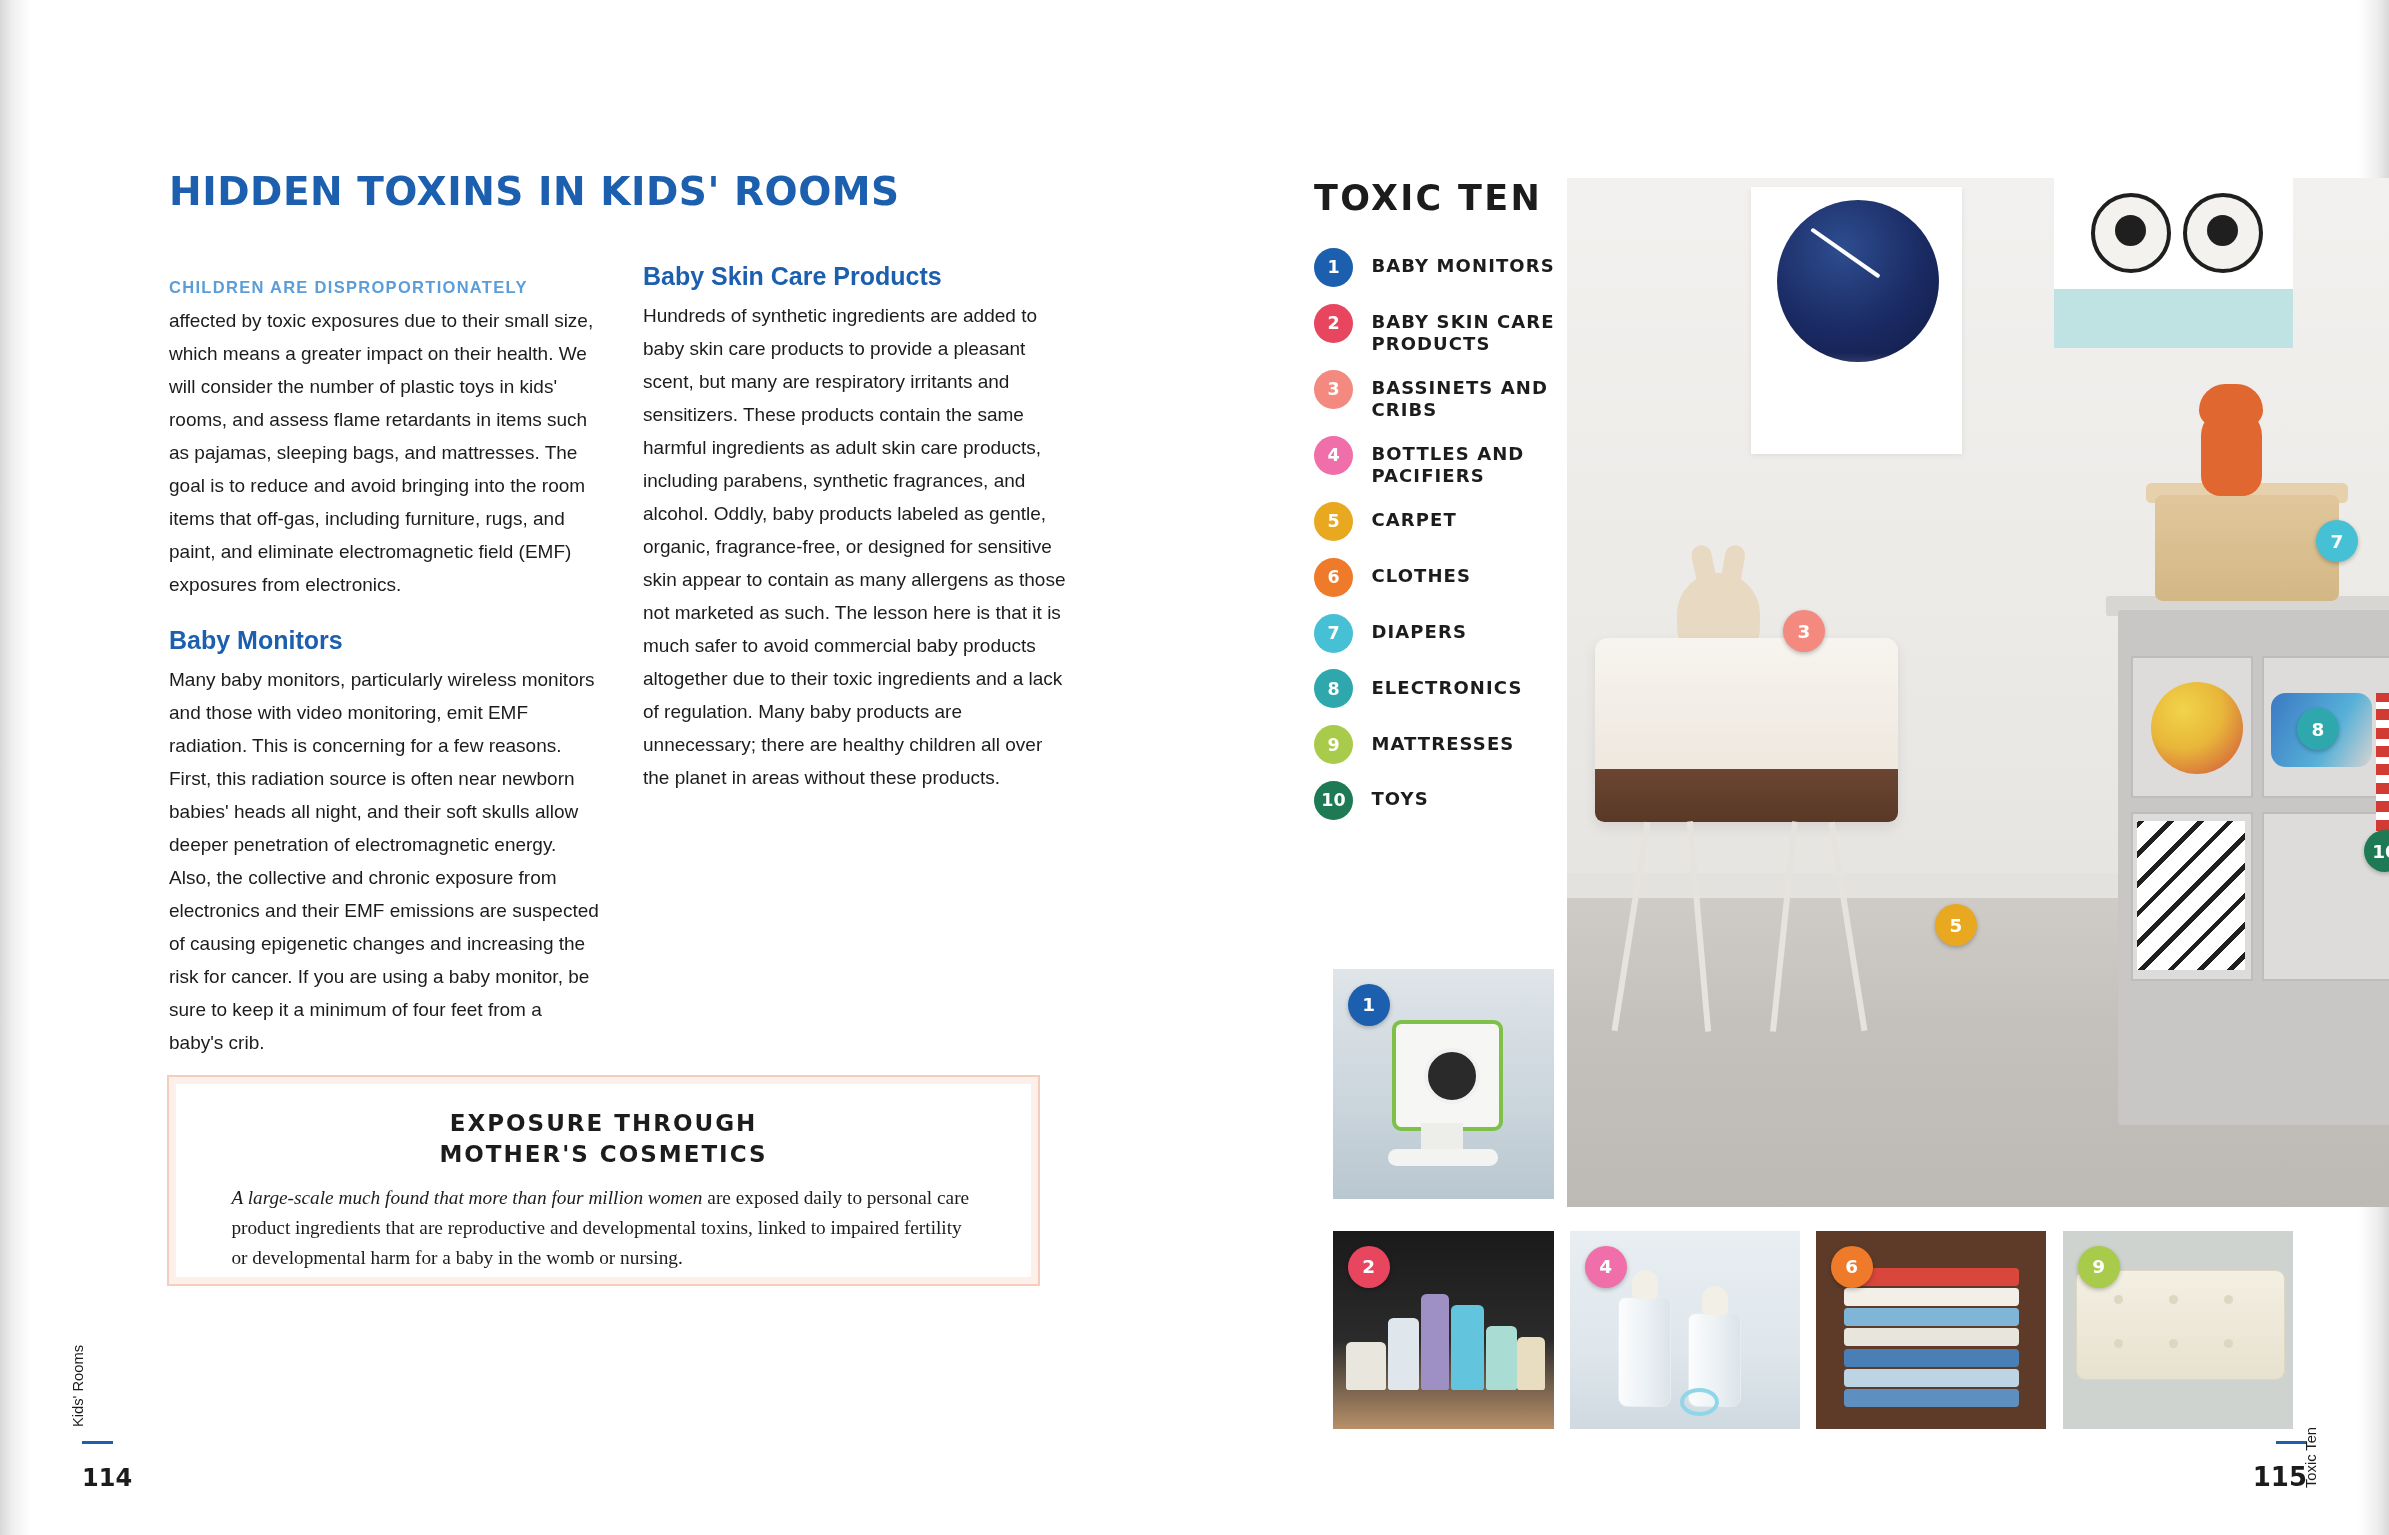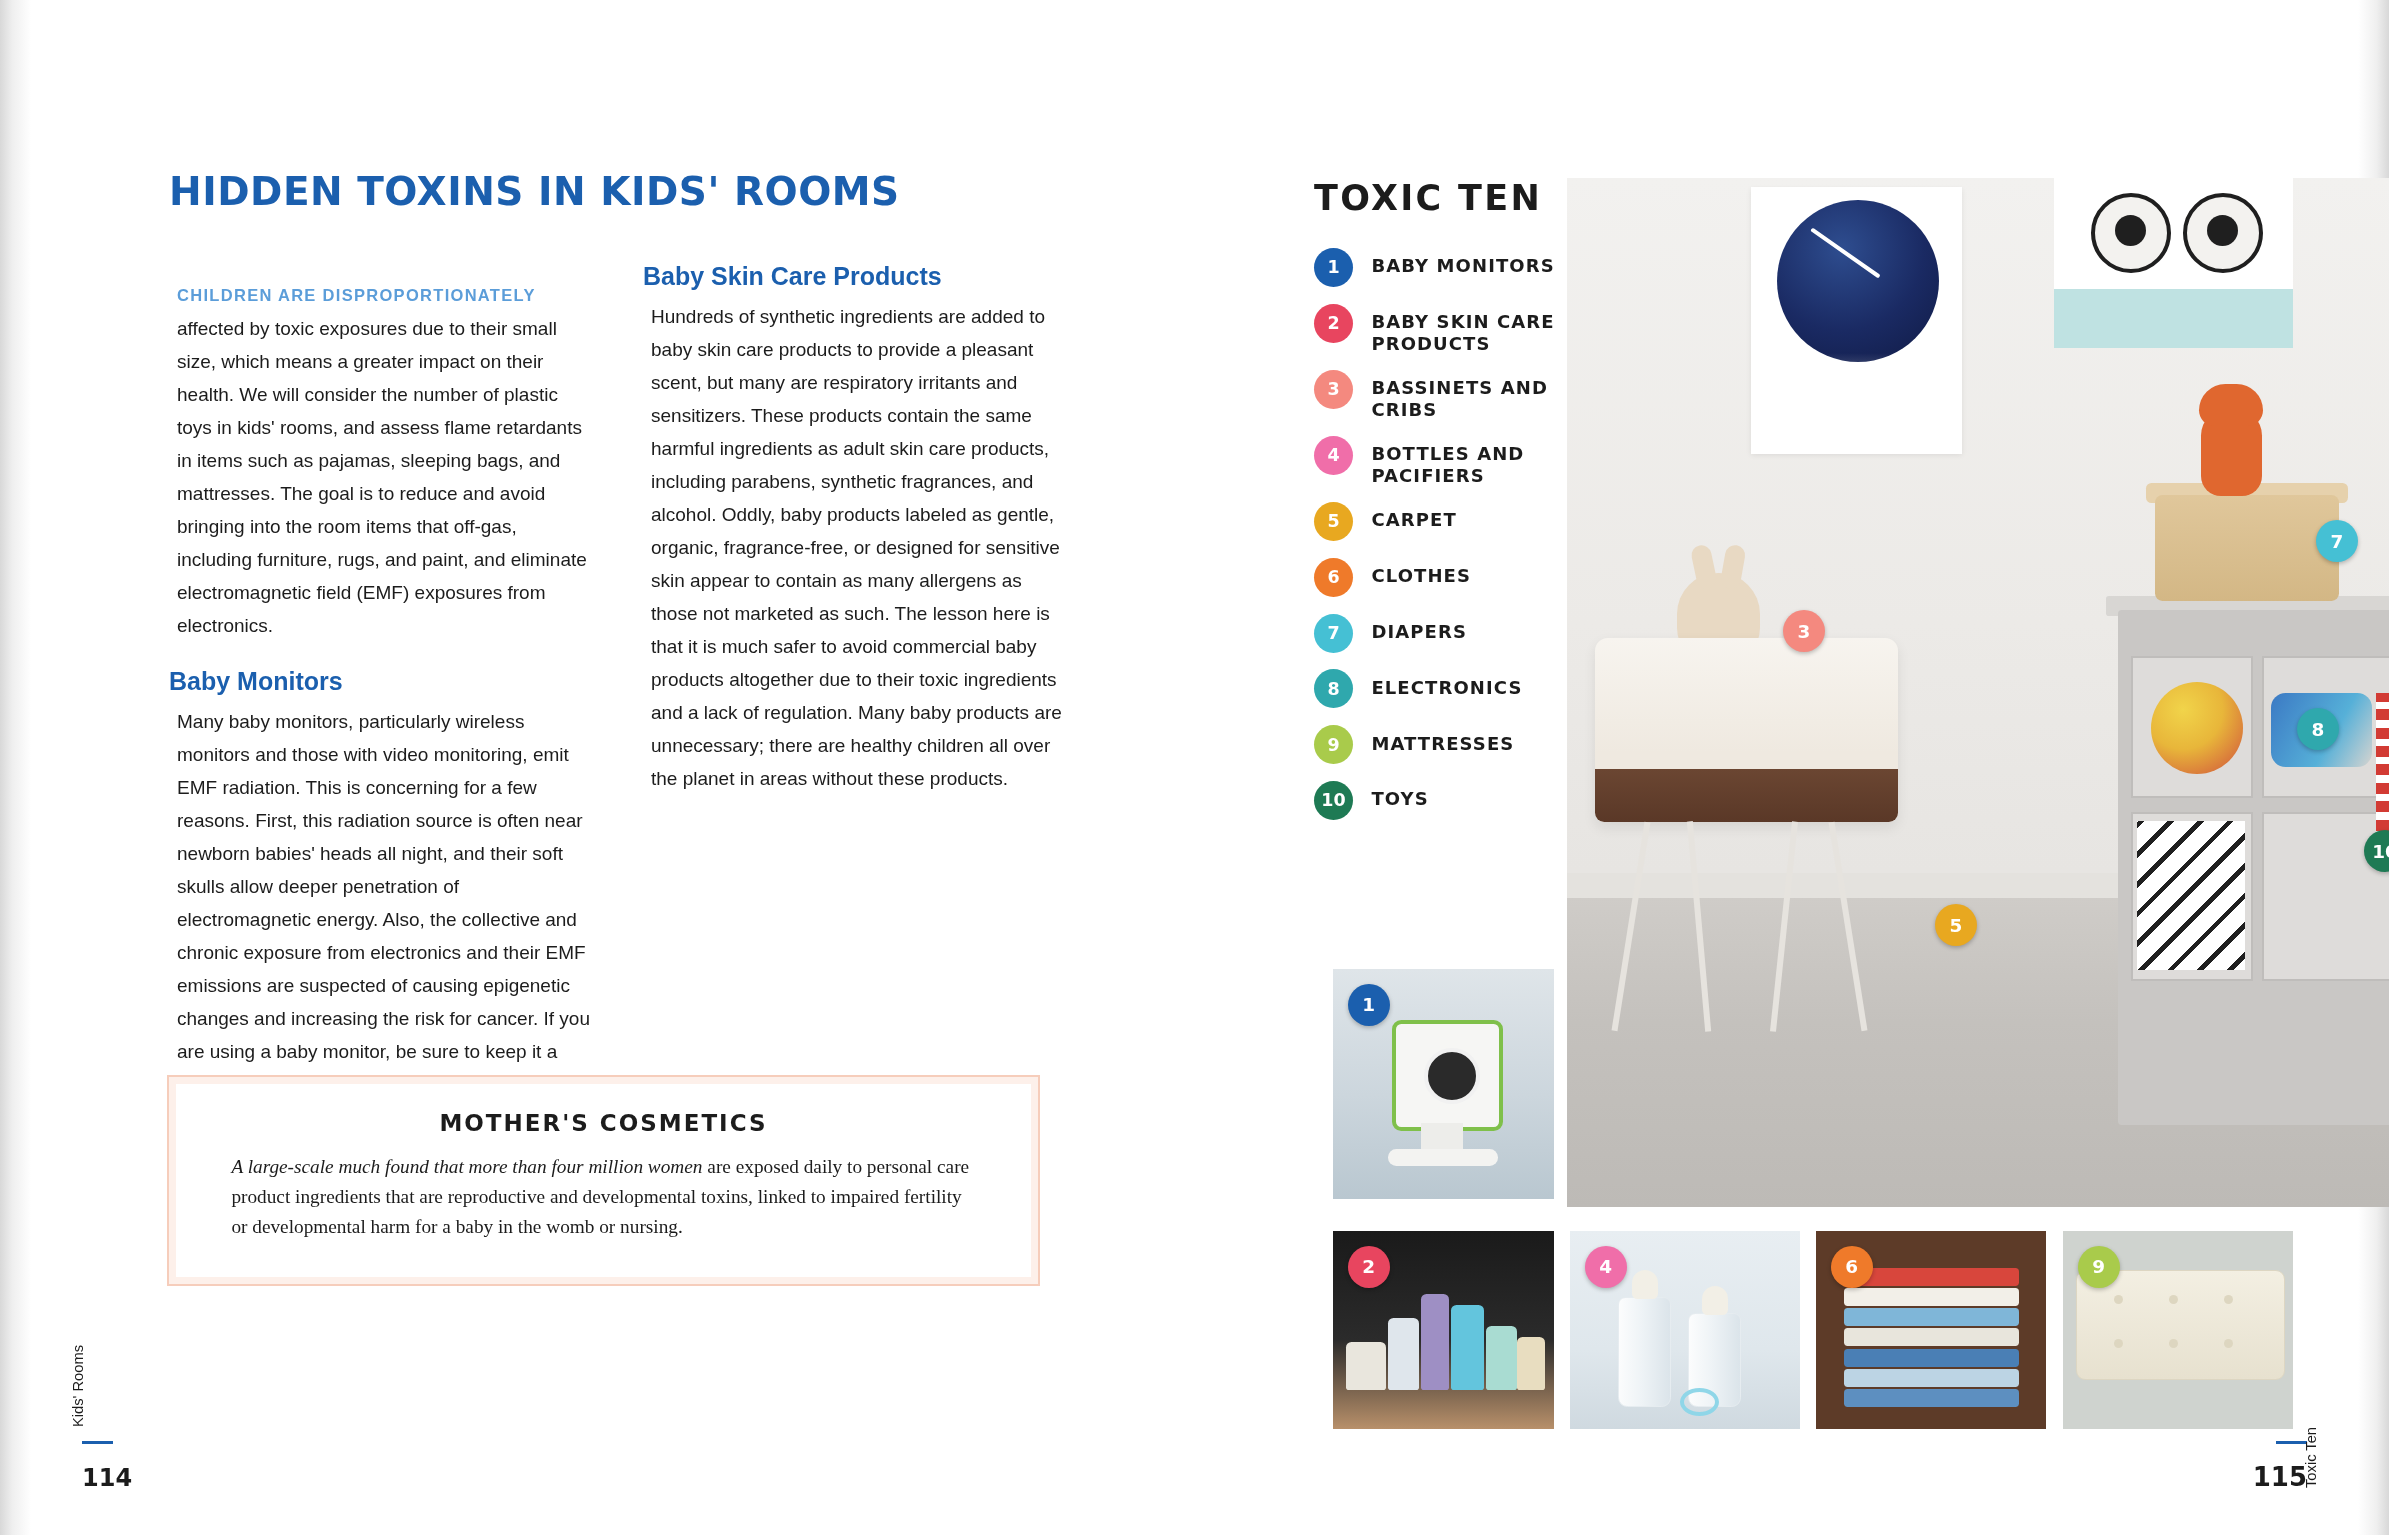--- a/index.html
+++ b/index.html
@@ -83,21 +83,21 @@
   }
   .subhead {
     color: #1b5fae;
     font-weight: bold;
     font-size: 25px;
     line-height: 31px;
     margin: 24px 0 7.4px 0;
     font-family: "Liberation Sans", sans-serif;
   }
   .subhead.first { margin-top: 0; }
-  p.body { margin: 8px; }
+  p.body { margin: 0; }
   p.body + p.body { text-indent: 20px; }
 
   .callout {
     position: absolute;
     left: 136px; top: 1062px;
     width: 873px;
     height: 211px;
     border: 2.8px solid #f6cdbb;
     background: #fdf0ea;
     box-sizing: border-box;
@@ -477,20 +477,21 @@
     </div>
 
     <div class="col col-right">
       <div class="subhead first">Baby Skin Care Products</div>
       <p class="body">Hundreds of synthetic ingredients are added to baby skin care products to provide a pleasant scent, but many are respiratory irritants and sensitizers. These products contain the same harmful ingredients as adult skin care products, including parabens, synthetic fragrances, and alcohol. Oddly, baby products labeled as gentle, organic, fragrance-free, or designed for sensitive skin appear to contain as many allergens as those not marketed as such. The lesson here is that it is much safer to avoid commercial baby products altogether due to their toxic ingredients and a lack of regulation. Many baby products are unnecessary; there are healthy children all over the planet in areas without these products.</p>
     </div>
 
     <div class="callout">
       <div class="callout-inner">
         <div class="callout-title">
+          <div>Exposure Through</div>
           <div>Mother's Cosmetics</div>
         </div>
         <div class="callout-body">
           <em>A large-scale much found that more than four million women</em><span> are exposed daily to personal care product ingredients that are reproductive and developmental toxins, linked to impaired fertility or developmental harm for a baby in the womb or nursing.</span>
         </div>
       </div>
     </div>
 
     <div class="rule-left"></div>
     <div class="running-left">Kids' Rooms</div>

